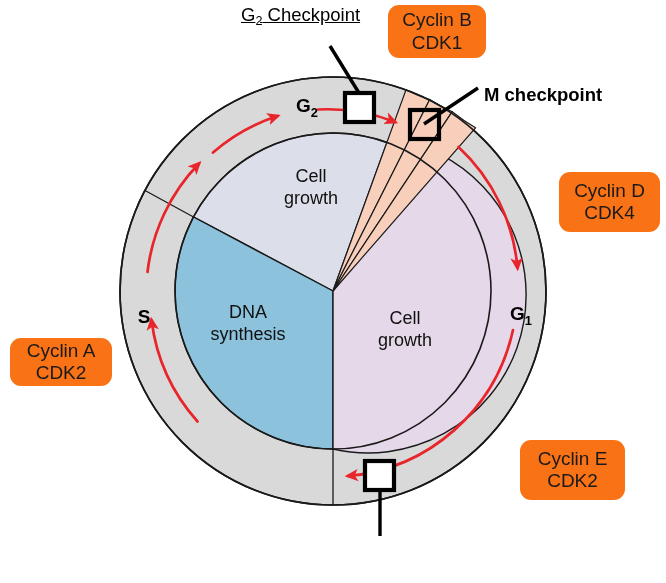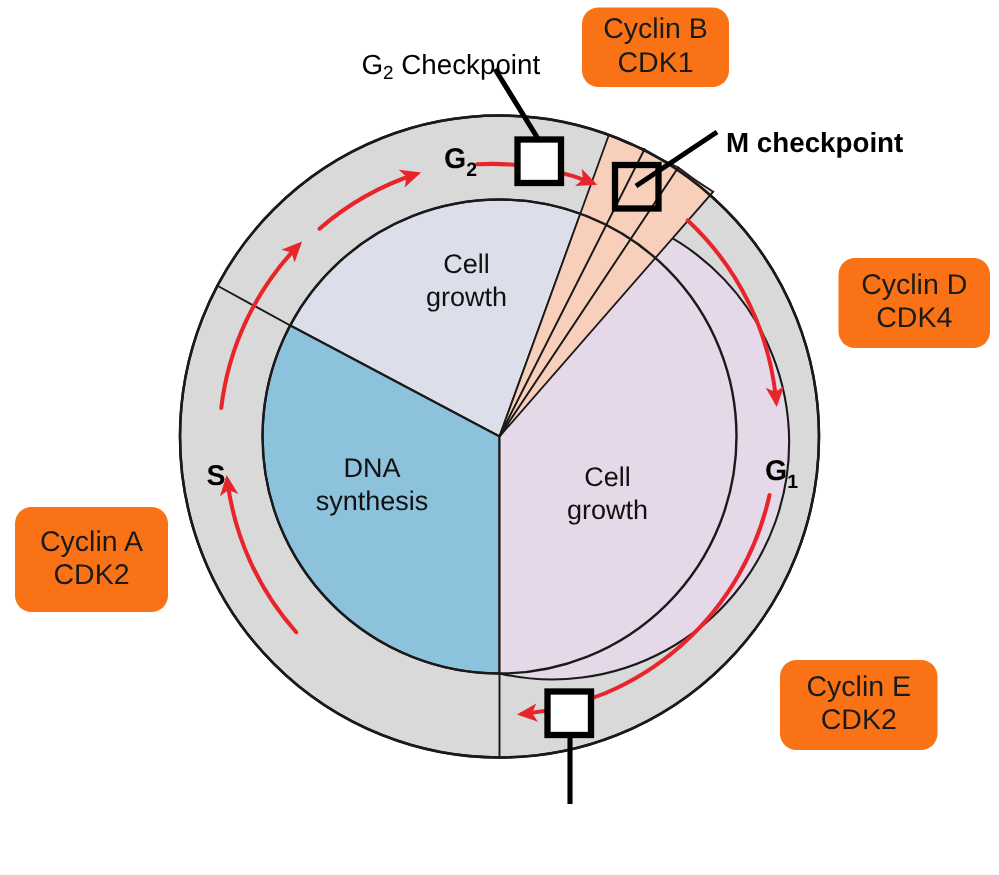--- a/index.html
+++ b/index.html
@@ -131,21 +131,21 @@
       </text>
       <text class="phase-text" x="144" y="323" text-anchor="middle">
         <tspan>S</tspan>
       </text>
       <text class="phase-text" x="521" y="320" text-anchor="middle">
         <tspan>G</tspan><tspan class="phase-sub" dy="5">1</tspan>
       </text>
     </g>
   </svg>
 
-  <div class="lbl" style="left:241px;top:32px;">
+  <div class="lbl" style="left:241px;top:4px;text-decoration:underline;">
     <span>G</span><sub>2</sub><span> Checkpoint</span>
   </div>
 
   <div class="lbl" style="left:484px;top:84px;font-weight:bold;">
     <span>M checkpoint</span>
   </div>
 
   <div class="lbl center" style="left:280px;top:537px;width:200px;">
   </div>
 
@@ -157,18 +157,18 @@
   <div class="callout" style="left:559px;top:172px;width:101px;height:60px;">
     <span>Cyclin D</span>
     <span>CDK4</span>
   </div>
 
   <div class="callout" style="left:520px;top:440px;width:105px;height:60px;">
     <span>Cyclin E</span>
     <span>CDK2</span>
   </div>
 
-  <div class="callout" style="left:10px;top:338px;width:102px;height:70px;">
+  <div class="callout" style="left:10px;top:338px;width:102px;height:48px;">
     <span>Cyclin A</span>
     <span>CDK2</span>
   </div>
 
 </div>
 
 </body></html>

